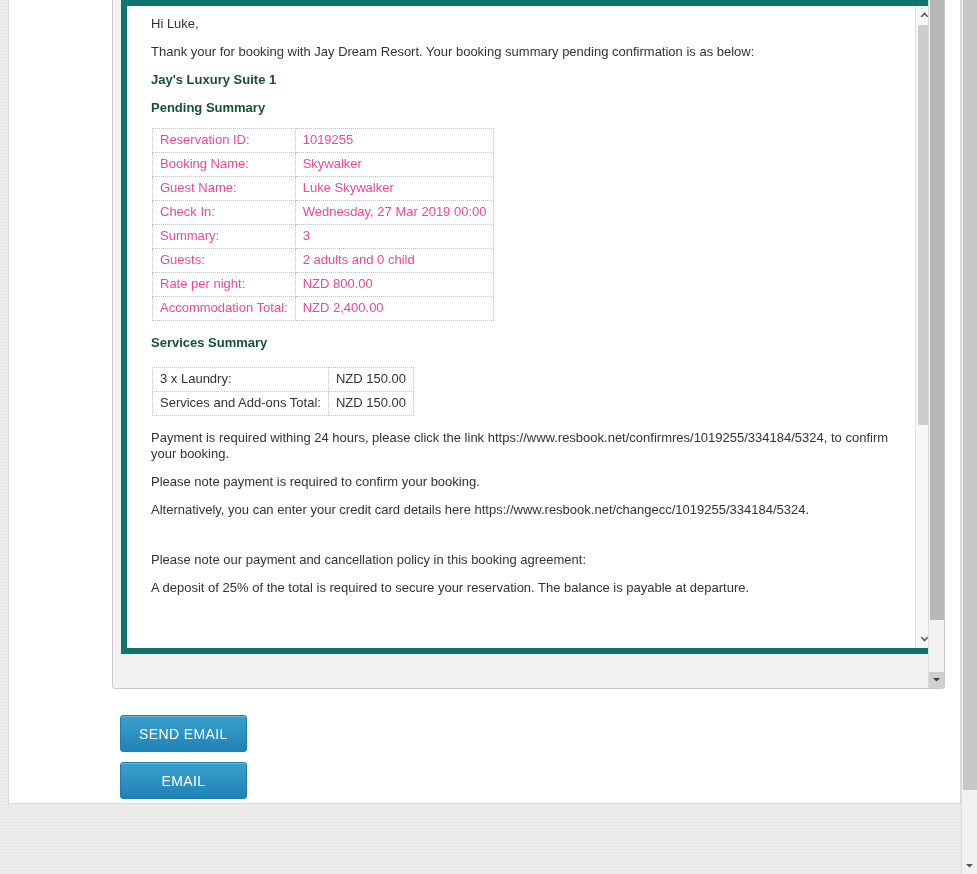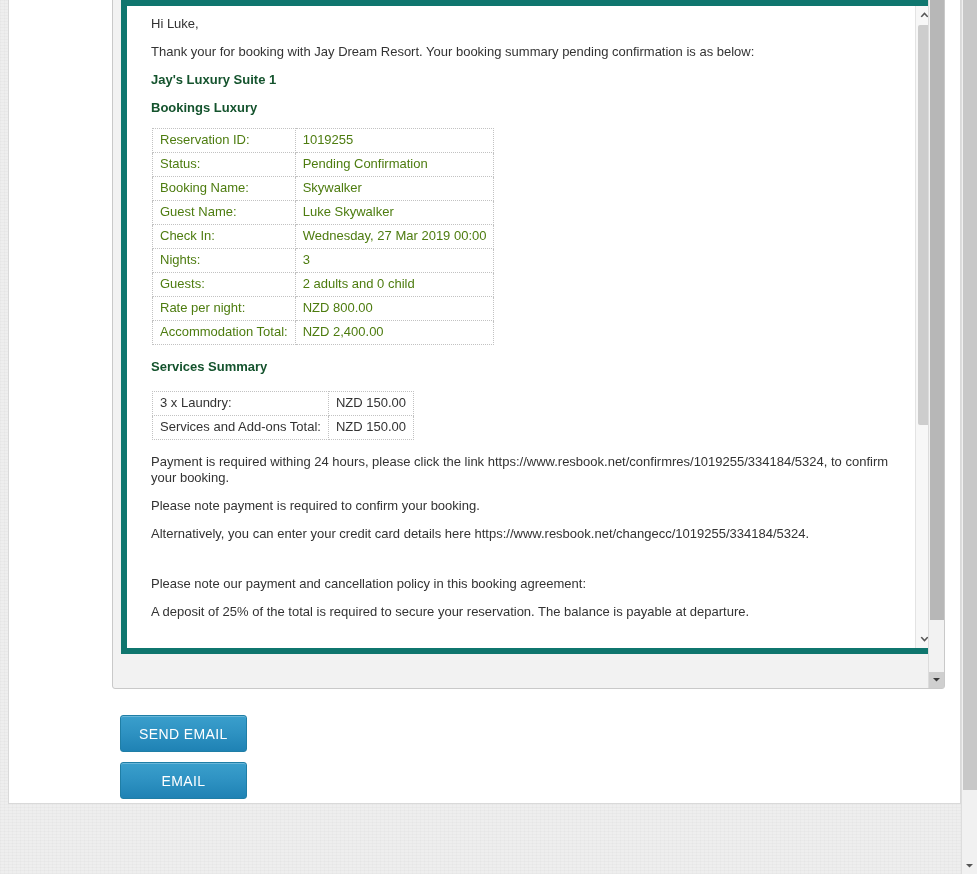--- a/index.html
+++ b/index.html
@@ -140,21 +140,21 @@
     border-collapse: collapse;
     margin: 0 0 14px 1px;
     border: 1px dotted #c2c2c2;
     table-layout: auto;
   }
   table.summary td {
     border: 1px dotted #c2c2c2;
     padding: 3px 7px 4px 7px;
     font-size: 13px;
     line-height: 16px;
-    color: #4d7c0f;
+    color: #ec4899;
     white-space: nowrap;
     vertical-align: top;
   }
   table.summary td.label { }
   table.summary td.value { }
 
   table.services {
     border-collapse: collapse;
     margin: 16px 0 14px 1px;
     border: 1px dotted #c2c2c2;
@@ -448,46 +448,42 @@
         </div>
       </div>
     </div>
 
     <div class="editor-body-wrap">
       <div class="editor-body">
 
         <p class="mail-p">Hi Luke,</p>
         <p class="mail-p">Thank your for booking with Jay Dream Resort. Your booking summary pending confirmation is as below:</p>
         <p class="mail-h">Jay's Luxury Suite 1</p>
-        <p class="mail-h">Bookings Luxury</p>
+        <p class="mail-h">Pending Summary</p>
 
         <table class="summary">
           <tbody>
               <tr>
                 <td class="label">Reservation ID:</td>
                 <td class="value">1019255</td>
               </tr>
               <tr>
-                <td class="label">Status:</td>
-                <td class="value">Pending Confirmation</td>
-              </tr>
-              <tr>
                 <td class="label">Booking Name:</td>
                 <td class="value">Skywalker</td>
               </tr>
               <tr>
                 <td class="label">Guest Name:</td>
                 <td class="value">Luke Skywalker</td>
               </tr>
               <tr>
                 <td class="label">Check In:</td>
                 <td class="value">Wednesday, 27 Mar 2019 00:00</td>
               </tr>
               <tr>
-                <td class="label">Nights:</td>
+                <td class="label">Summary:</td>
                 <td class="value">3</td>
               </tr>
               <tr>
                 <td class="label">Guests:</td>
                 <td class="value">2 adults and 0 child</td>
               </tr>
               <tr>
                 <td class="label">Rate per night:</td>
                 <td class="value">NZD 800.00</td>
               </tr>

